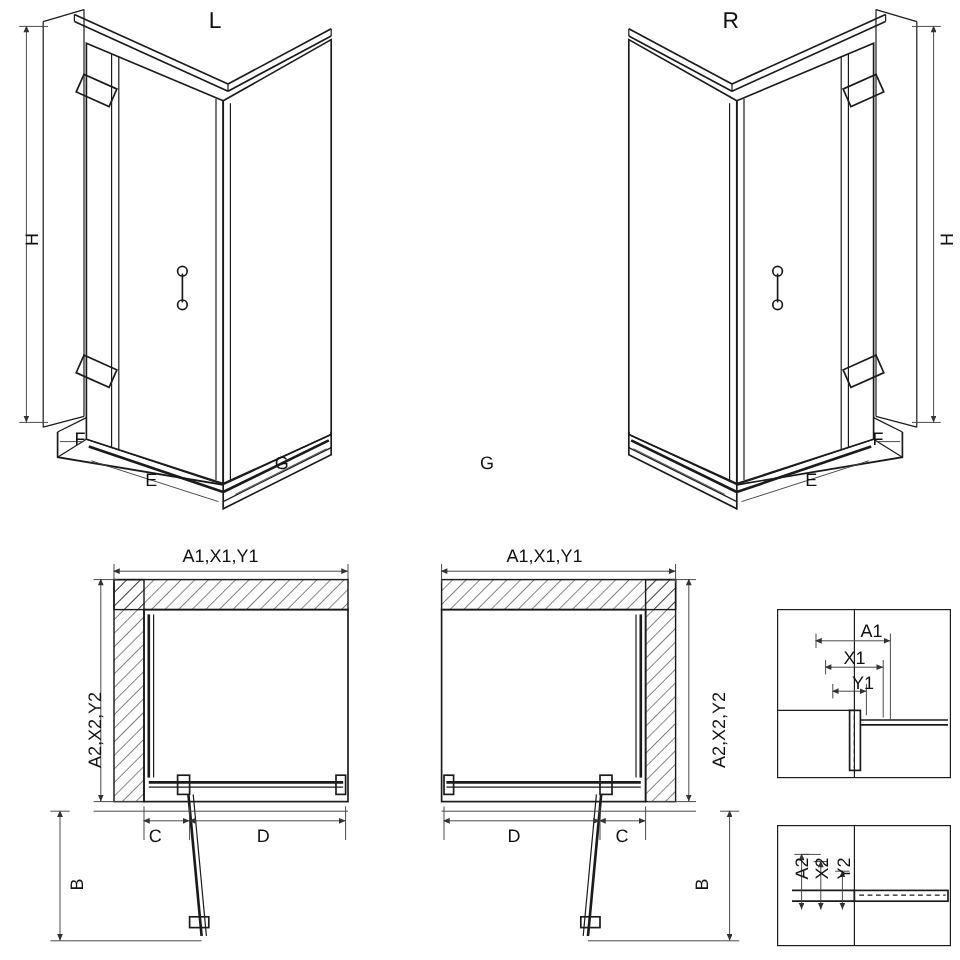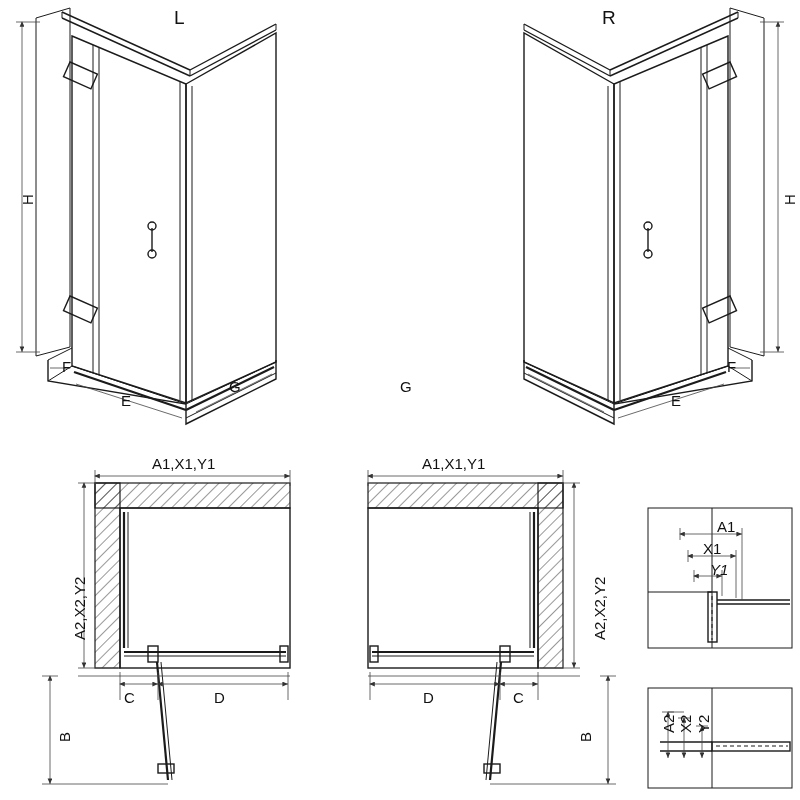--- a/index.html
+++ b/index.html
@@ -300,17 +300,17 @@
 <div class="lbl vert" style="left:57px; top:742px;">B</div>
 
 <div class="lbl" style="left:422px; top:456px;">A1,X1,Y1</div>
 <div class="lbl vert" style="left:592px; top:640px;">A2,X2,Y2</div>
 <div class="lbl" style="left:423px; top:690px;">D</div>
 <div class="lbl" style="left:513px; top:690px;">C</div>
 <div class="lbl vert" style="left:578px; top:742px;">B</div>
 
 <div class="lbl" style="left:717px; top:519px;">A1</div>
 <div class="lbl" style="left:703px; top:541px;">X1</div>
-<div class="lbl" style="left:710px; top:562px;font-style:italic;">Y1</div>
+<div class="lbl" style="left:710px; top:562px;">Y1</div>
 
 <div class="lbl vert" style="left:661px; top:733px;">A2</div>
 <div class="lbl vert" style="left:678px; top:733px;">X2</div>
 <div class="lbl vert" style="left:696px; top:733px;">Y2</div>
 
 </body></html>

